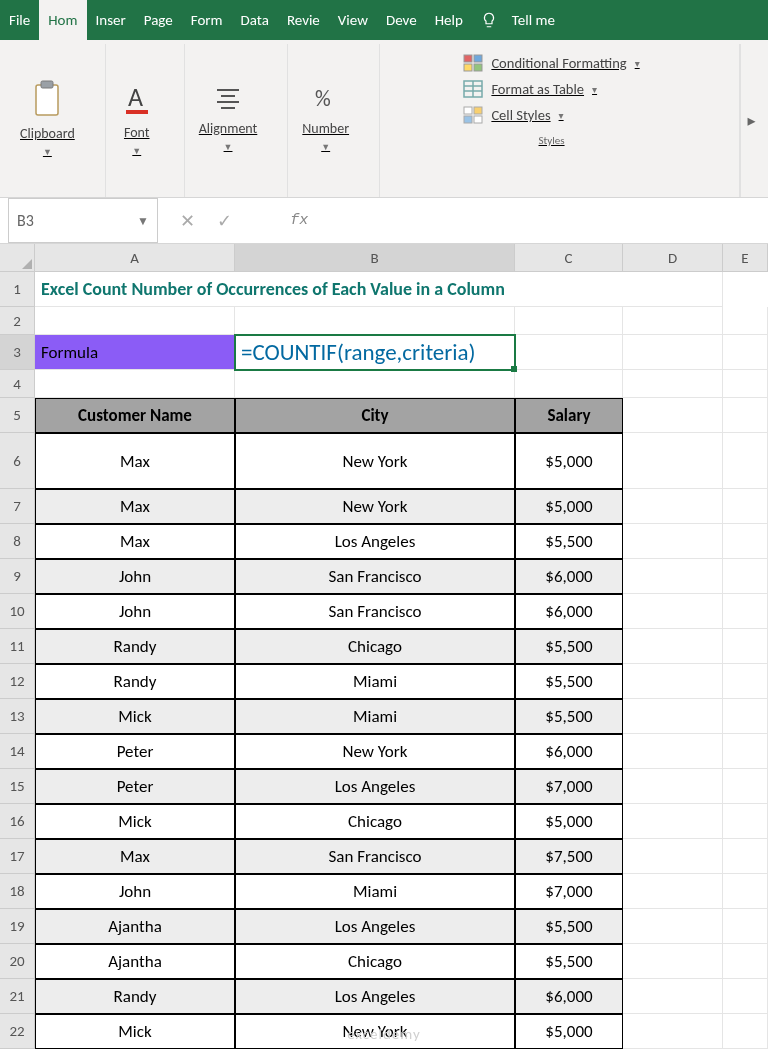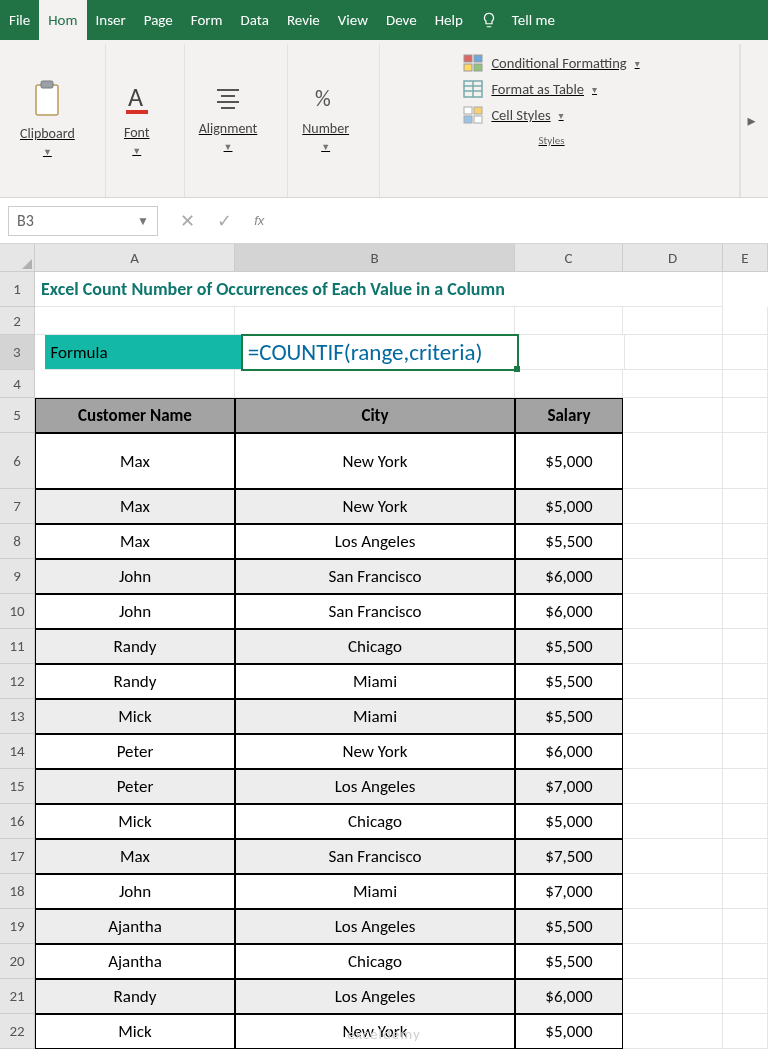--- a/index.html
+++ b/index.html
@@ -21,43 +21,43 @@
 .big-btn-label { font-size: 14px; color:#444; }
 .dropdown-caret { font-size: 9px; color:#777; margin-top: -2px;}
 .styles-group { flex-direction:column; }
 .styles-body { display:flex; flex-direction:column; gap:8px; padding: 6px 10px; }
 .style-item { display:flex; align-items:center; gap:8px; font-size:14.5px; color:#444; cursor:pointer; }
 .expand-col { width: 22px; display:flex; align-items:center; justify-content:center; color:#666; cursor:pointer; border-left:1px solid #e1e1e1;}
 .caret { font-size:10px; color:#777; }
 
 
 .formula-bar { height: 46px; border-bottom: 1px solid #d6d6d6; display:flex; align-items:center; background:#fff; }
-.name-box { width: 150px; height: 30px; border:1px solid #ccc; margin: 0 8px; display:flex; align-items:center; padding: 0 8px; font-size:16px; color:#666; justify-content:space-between; }
+.name-box { width: 150px; height: 45px; border:1px solid #ccc; margin: 0 8px; display:flex; align-items:center; padding: 0 8px; font-size:16px; color:#666; justify-content:space-between; }
 .name-box .caret { font-size:12px; }
 .fb-icons { display:flex; gap:22px; padding: 0 14px; color:#aaa; font-size:18px; align-items:center; }
-.fx { font-style: italic; font-family: Liberation Sans, sans-serif; color:#888; font-size:13px;}
+.fx { font-style: italic; font-family: Liberation Mono, monospace; color:#888; font-size:15px;margin-left:36px;}
 .formula-input { flex:1; border:1px solid #ccc; height:30px; padding: 0 8px; font-size:16px; color:#444; display:flex; align-items:center; margin-right:6px; }
 
 
 .grid-wrap { position:relative; }
 .col-headers { display:flex; height:28px; background:#e6e6e6; border-bottom:1px solid #ccc; }
 .corner { width:35px; border-right:1px solid #ccc; background:#e6e6e6; position:relative;}
 .corner:after { content:''; position:absolute; right:2px; bottom:2px; width:0;height:0; border-left:10px solid transparent; border-bottom:10px solid #b0b0b0;}
 .col-h { border-right:1px solid #ccc; display:flex; align-items:center; justify-content:center; font-size:15px; color:#555; }
 .col-h.colA { width:200px; } .col-h.colB { width:280px; } .col-h.colC { width:108px; } .col-h.colD { width:100px; } .col-h.colE { width:45px;}
 .col-h.selected { background:#d4d4d4; }
 
 .row { display:flex; height:35px; }
 .row-h { width:35px; background:#e6e6e6; border-right:1px solid #ccc; border-bottom:1px solid #ccc; display:flex; align-items:center; justify-content:center; font-size:15px; color:#555; }
 .row-h.selected { background:#d4d4d4; }
 .cell { border-right:1px solid #e5e5e5; border-bottom:1px solid #e5e5e5; display:flex; align-items:center; padding:0 6px; font-size:17px; }
 .cell.colA { width:200px; } .cell.colB { width:280px; } .cell.colC { width:108px; } .cell.colD { width:100px; } .cell.colE { width:45px;}
 
 .title-cell { color:#0f766e; font-weight:bold; font-size:18px; }
-.formula-label { background:#14b8a6; font-size:17px;margin-left:10px; }
+.formula-label { background:#8b5cf6; font-size:17px; }
 .formula-value { color:#0369a1; font-size:23px; }
 .selected-cell { outline:2px solid #1a7a44; outline-offset:-1px; position:relative; }
 .selected-cell:after { content:''; position:absolute; right:-3px; bottom:-3px; width:6px; height:6px; background:#1a7a44; }
 
 .data-header { font-weight:bold; text-align:center; justify-content:center; background:#a3a3a3; border:1px solid #000 !important; font-size:17px;}
 .data-cell { border:1px solid #000 !important; justify-content:center; text-align:center; font-size:17px;}
 .alt-row .data-cell { background:#ededed; }
 .row.r6 { height:56px; }
 
 .watermark { position:absolute; bottom:12px; left:50%; transform:translateX(-50%); color:#d0d0d0; font-size:15px; letter-spacing:1px; pointer-events:none;}

